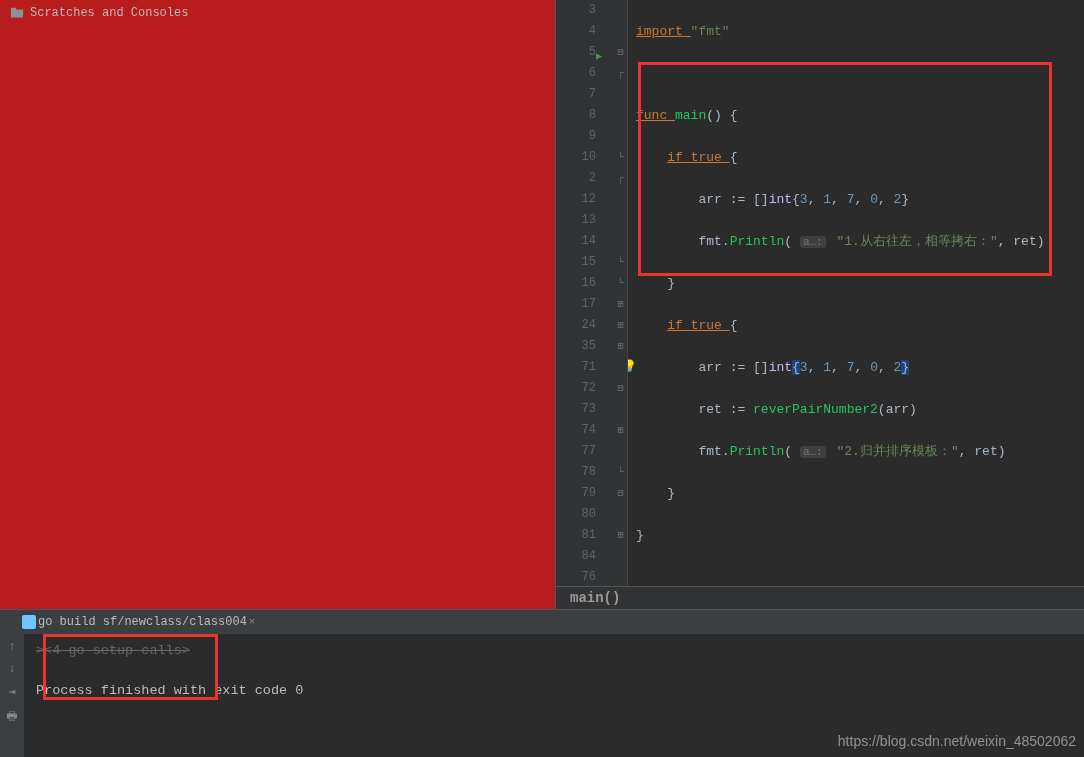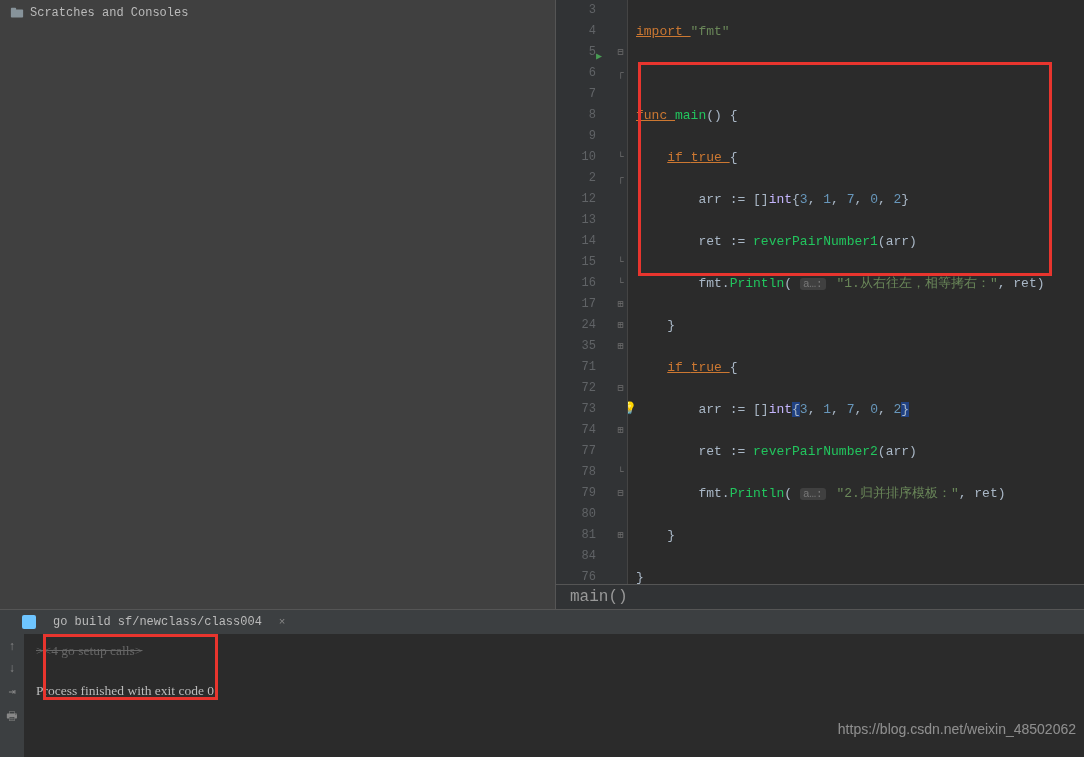--- a/index.html
+++ b/index.html
@@ -10,21 +10,21 @@
   color: #a9b7c6;
   width: 1084px;
   height: 757px;
   overflow: hidden;
   position: relative;
 }
 .container { display: flex; flex-direction: column; height: 100%; }
 .main-area { display: flex; flex: 1; min-height: 0; }
 .sidebar {
   width: 556px;
-  background: #404040;
+  background: #b91c1c;
   border-right: 1px solid #555;
   padding: 6px 10px;
   color: #bbbbbb;
 }
 .sidebar-item { display: flex; align-items: center; gap: 6px; font-size: 12px; }
 .folder-icon { color: #aaa; width: 14px; height: 14px; }
 .editor-wrap { flex: 1; display: flex; flex-direction: column; background: #2b2b2b; min-width:0;}
 .code-area { flex: 1; display: flex; overflow: hidden; position: relative; }
 .gutter {
   width: 58px;
@@ -69,39 +69,40 @@
 .red-box {
   position: absolute;
   border: 3px solid #e8352e;
   pointer-events: none;
 }
 .box-code { left: 638px; top: 62px; width: 414px; height: 214px; }
 .breadcrumb {
   background: #313335;
   border-top: 1px solid #555;
   padding: 3px 14px;
-  font-size: 16px;
+  font-size: 14px;
   color: #999;
+  font-weight: bold;
 }
 .bottom-panel {
   height: 148px;
   background: #2b2b2b;
   border-top: 1px solid #555;
   display: flex;
   flex-direction: column;
 }
 .tab-row { background:#3c3f41; display:flex; align-items:center; padding-left:16px; height:24px; font-size:12px; color:#bbb;}
-.tab { display:flex; align-items:center; gap:17px; padding:2px 6px;}
+.tab { display:flex; align-items:center; gap:2px; padding:2px 6px;}
 .close-x { color:#888; font-size:11px;}
 .console-body { flex:1; display:flex; }
 .tool-col { width:24px; background:#3c3f41; display:flex; flex-direction:column; gap:8px; align-items:center; padding-top:6px; color:#888; font-size:12px;}
-.console-out { flex:1; padding:6px 12px; font-family:Liberation Serif, serif; font-size:13.5px; line-height:22px; color:#bbb; position:relative;}
+.console-out { flex:1; padding:6px 12px; font-family:Liberation Mono, monospace; font-size:13.5px; line-height:22px; color:#bbb; position:relative;}
 .strike { text-decoration: line-through; color:#666;}
 .box-console { left: 19px; top: 0px; width: 175px; height: 66px; }
-.watermark { position:absolute; right:8px; bottom:20px; color:#e0e0e0; opacity:0.55; font-family: Arial, sans-serif; font-size:14px;}
+.watermark { position:absolute; right:8px; bottom:8px; color:#e0e0e0; opacity:0.55; font-family: Arial, sans-serif; font-size:14px;}
 .go-icon { width:14px; height:14px; background:#6ec5ff; border-radius:2px; display:inline-block;}
 </style>
 </head>
 <body>
 
 <div class="container">
  <div class="main-area">
   <div class="sidebar">
     <div class="sidebar-item">
       <svg class="folder-icon" viewBox="0 0 16 16">
@@ -173,21 +174,20 @@
       <div class="line">⊞</div>
       <div class="line"></div>
             <div class="line"></div>
     </div>
     <div class="code">
 <div class="line"><span class="kw">import </span><span class="str">"fmt"</span></div>
 <div class="line"></div>
 <div class="line"><span class="kw">func </span><span class="fn">main</span><span>() {</span></div>
 <div class="line">    <span class="kw">if </span><span class="kw">true </span><span>{</span></div>
 <div class="line">        <span>arr := []</span><span class="ty2">int</span><span>{</span><span class="num">3</span>, <span class="num">1</span>, <span class="num">7</span>, <span class="num">0</span>, <span class="num">2</span><span>}</span></div>
-<div class="line">        <span>ret := </span><span class="fn">reverPairNumber1</span><span>(arr)</span></div>
 <div class="line">        <span>fmt.</span><span class="fn">Println</span><span>(</span> <span class="hint">a…:</span><span class="str"> "1.从右往左，相等拷右："</span><span>, ret)</span></div>
 <div class="line">    <span>}</span></div>
 <div class="line">    <span class="kw">if </span><span class="kw">true </span><span>{</span></div>
 <div class="line highlight-line"><span class="bulb">💡</span>        <span>arr := []</span><span class="ty2">int</span><span style="background:#214283">{</span><span class="num">3</span>, <span class="num">1</span>, <span class="num">7</span>, <span class="num">0</span>, <span class="num">2</span><span style="background:#214283">}</span></div>
 <div class="line">        <span>ret := </span><span class="fn">reverPairNumber2</span><span>(arr)</span></div>
 <div class="line">        <span>fmt.</span><span class="fn">Println</span><span>(</span> <span class="hint">a…:</span><span class="str"> "2.归并排序模板："</span><span>, ret)</span></div>
 <div class="line">    <span>}</span></div>
 <div class="line"><span>}</span></div>
 
 

